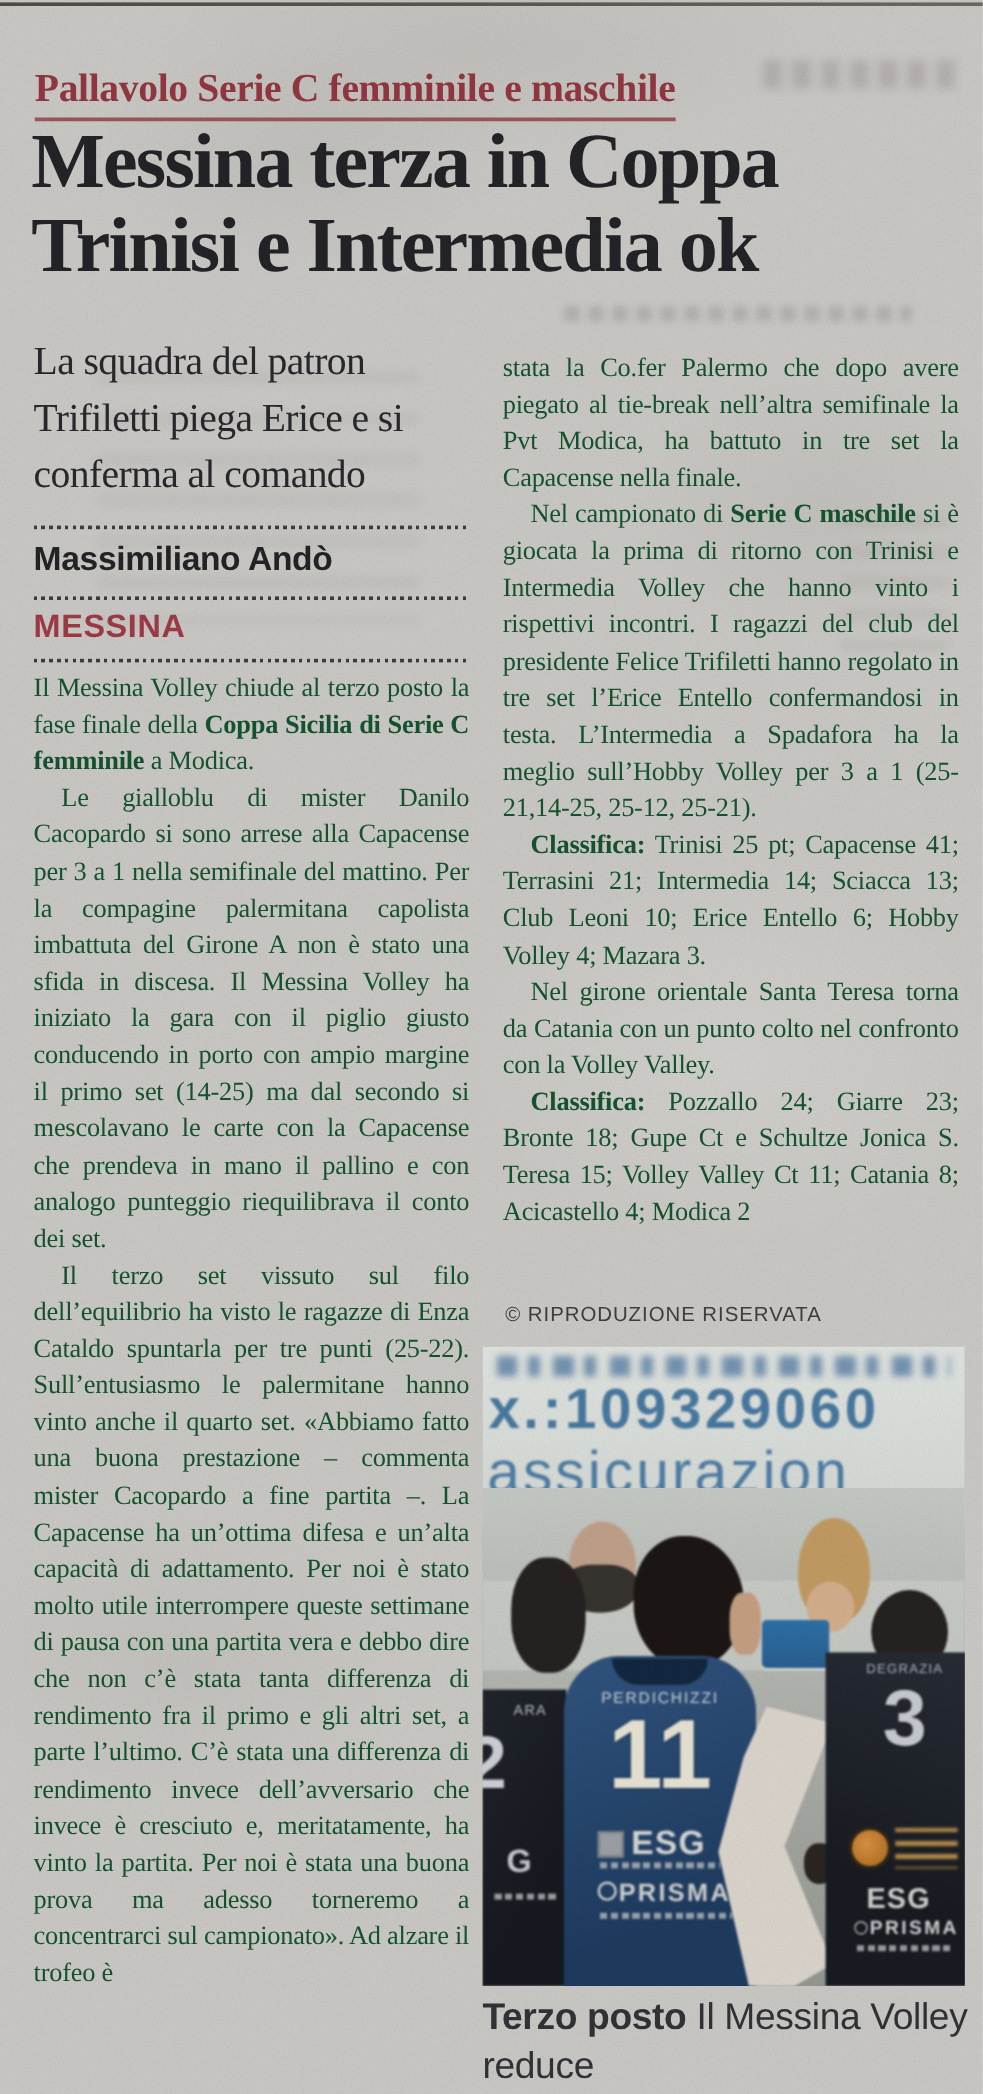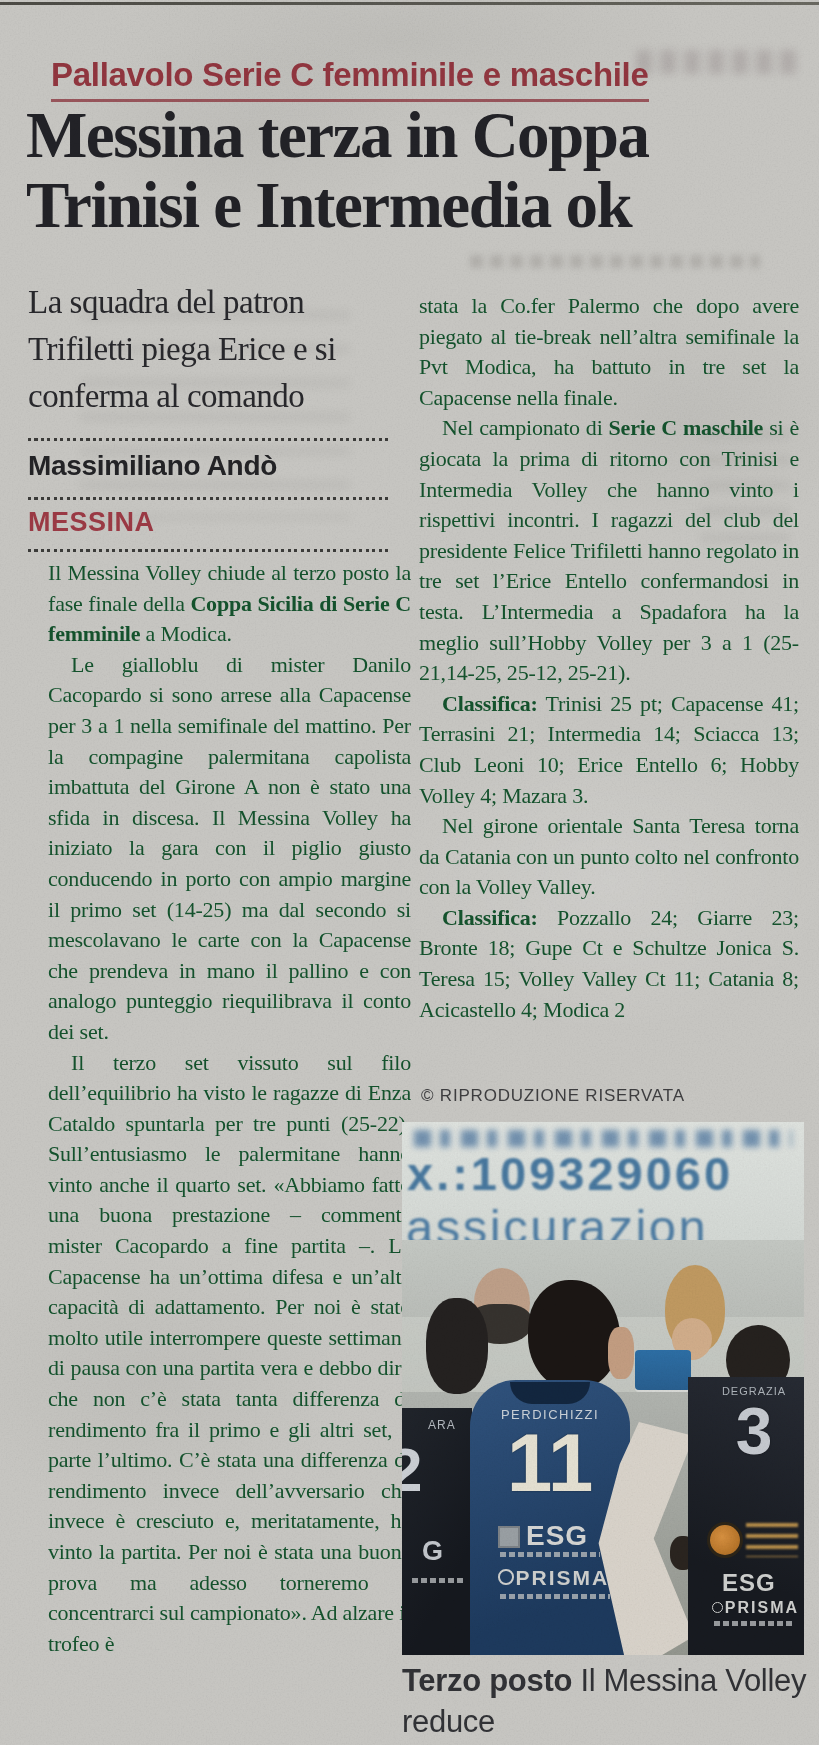--- a/index.html
+++ b/index.html
@@ -15,23 +15,23 @@
       radial-gradient(260px 140px at 250px 130px, rgba(120,120,112,.10), transparent 70%),
       radial-gradient(320px 220px at 610px 880px, rgba(255,255,255,.14), transparent 70%),
       radial-gradient(280px 190px at 150px 1380px, rgba(110,110,102,.08), transparent 70%),
       radial-gradient(250px 170px at 690px 420px, rgba(115,115,108,.09), transparent 70%),
       radial-gradient(400px 120px at 400px 40px, rgba(118,118,110,.10), transparent 75%);
   }
   .top-rule{position:absolute;top:2px;left:0;width:819px;height:3px;background:linear-gradient(90deg,#4c4b45,#5a5952 55%,#6a6961);z-index:2;}
 
   .kicker{
     position:absolute;left:29px;top:56px;z-index:3;
-    font-family:Liberation Sans, sans-serif;font-weight:bold;
+    font-family:Liberation Serif, serif;font-weight:bold;
     font-size:33px;letter-spacing:-.3px;color:#92363f;
-    border-bottom:3px solid rgba(138,48,58,.75);padding-bottom:5px;margin-left:22px;
+    border-bottom:3px solid rgba(138,48,58,.75);padding-bottom:5px;
   }
   .headline{
     position:absolute;left:26px;top:100px;z-index:3;
     font-family:"Liberation Serif",serif;font-weight:bold;
     font-size:65px;line-height:70px;letter-spacing:-1.5px;color:#222227;
     white-space:pre-line;
   }
   .subhead{
     position:absolute;left:28px;top:279px;width:395px;z-index:3;
     font-size:33px;line-height:47px;letter-spacing:-.5px;color:#28282c;
@@ -49,21 +49,21 @@
     position:absolute;left:28px;top:507px;z-index:3;
     font-family:"Liberation Sans",sans-serif;font-weight:bold;
     font-size:27px;letter-spacing:.5px;color:#9d3a45;
   }
 
   .bodycol{position:absolute;z-index:3;font-size:22px;line-height:30.6px;
     color:#14532d;letter-spacing:-.2px;}
   .bodycol p{margin:0;text-align:justify;}
   .bodycol p+p{text-indent:1.05em;}
   .b{font-weight:bold;}
-  .col-left{left:28px;top:558px;width:363px;max-height:1170px;overflow:hidden;margin-left:20px;}
+  .col-left{left:28px;top:558px;width:363px;max-height:1170px;overflow:hidden;}
   .col-right{left:419px;top:291px;width:380px;max-height:800px;overflow:hidden;}
 
   .copyright{
     position:absolute;left:421px;top:1086px;z-index:3;
     font-family:"Liberation Sans",sans-serif;font-size:17px;
     letter-spacing:.8px;color:#3e3e40;
   }
 
   
   .photo{position:absolute;left:402px;top:1122px;width:402px;height:533px;z-index:3;

